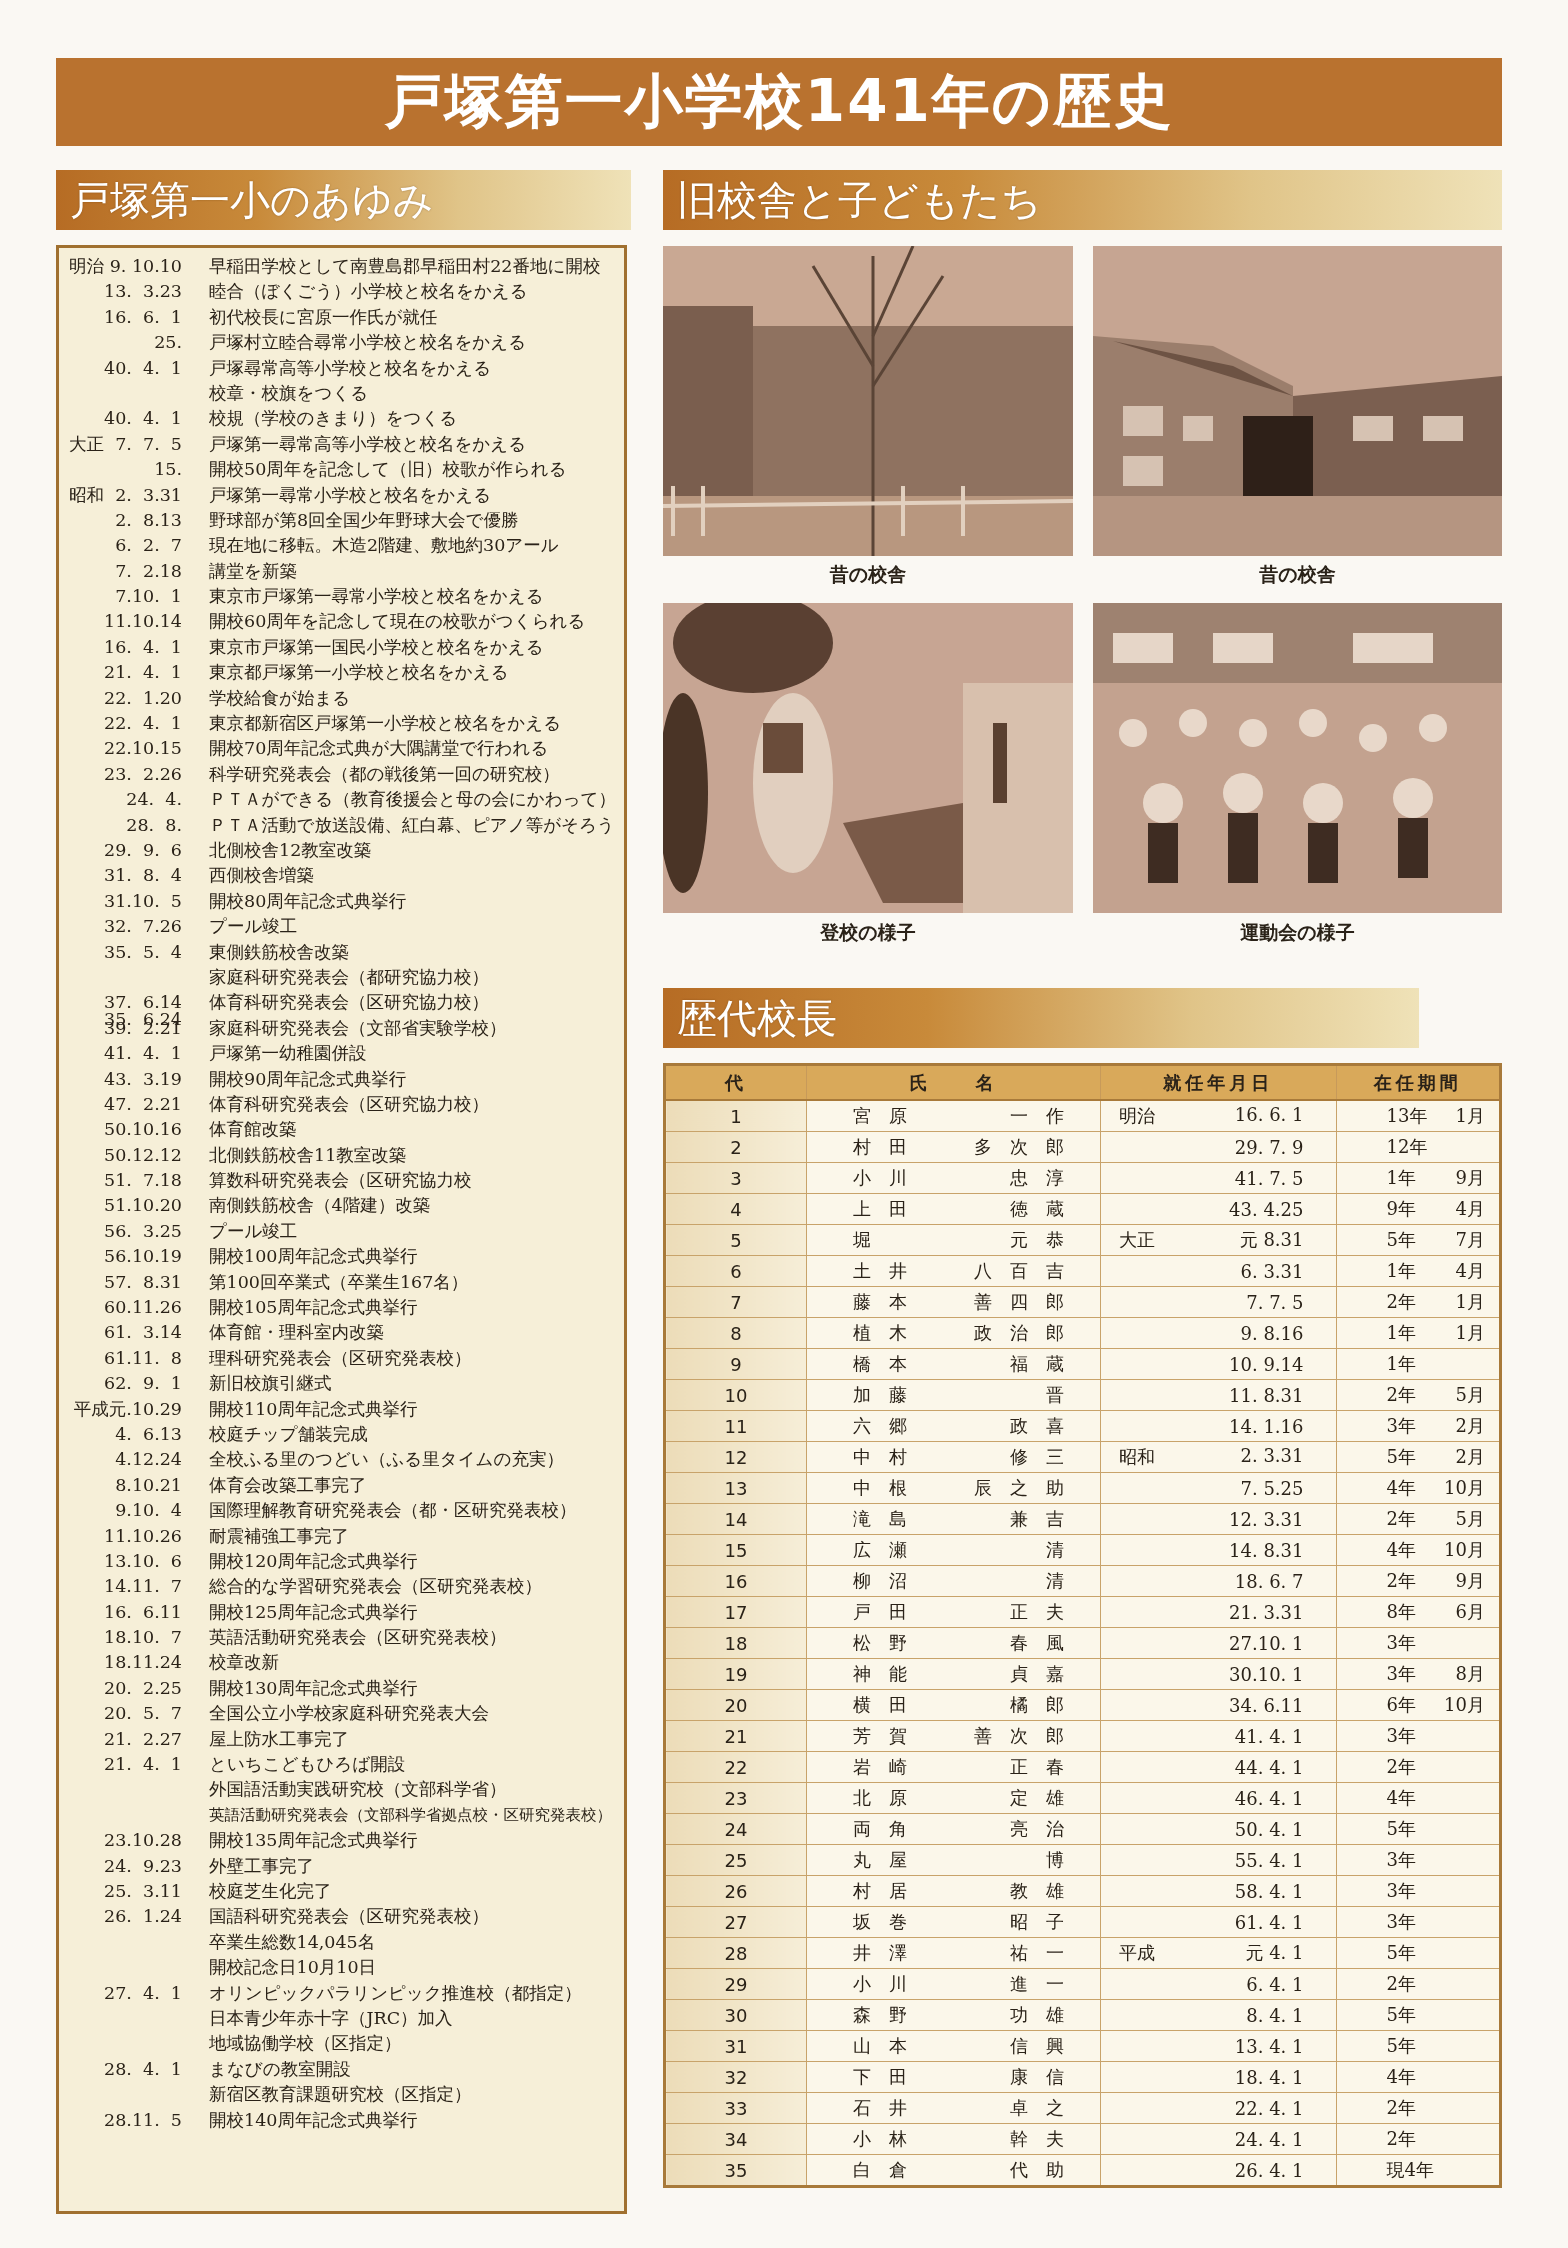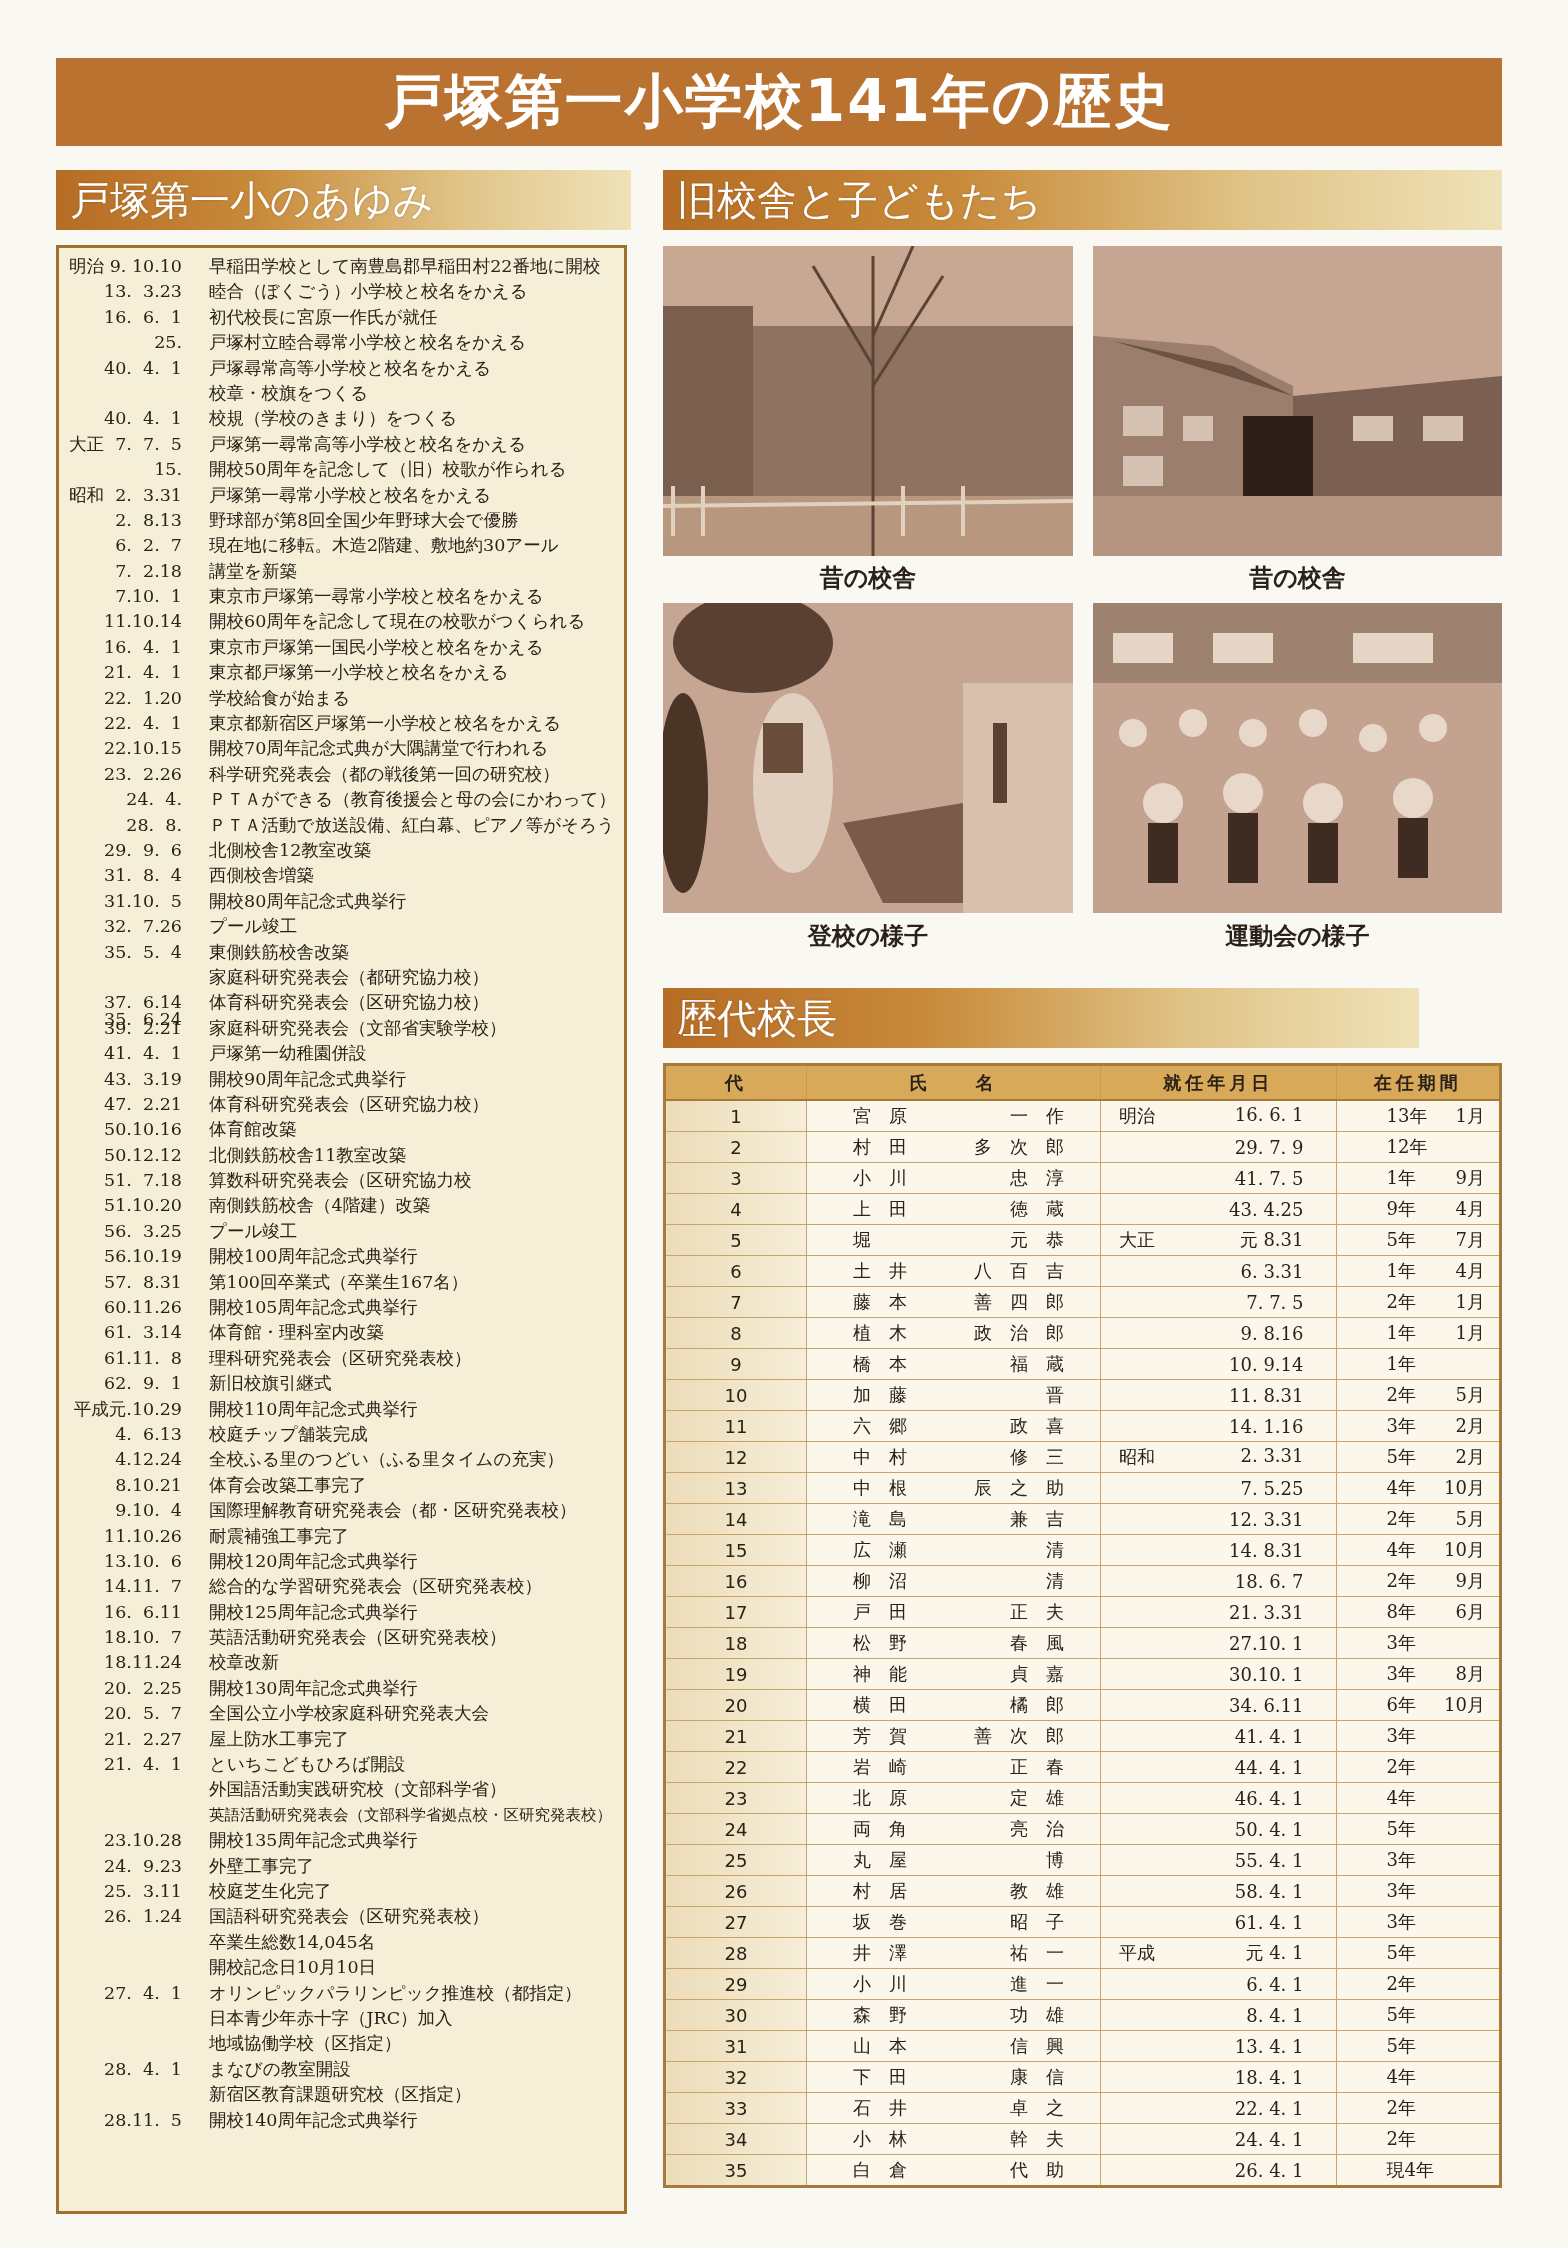--- a/index.html
+++ b/index.html
@@ -15,21 +15,21 @@
   .sec-head span{color:#fff;font-size:40px;padding-left:14px;font-family:"DejaVu Serif","Liberation Serif",serif;
       text-shadow:0 0 2px rgba(80,40,0,.4);}
   .timeline{left:56px;top:245px;width:571px;height:1969px;background:#f6efd8;
       border:3px solid #a0702f;box-sizing:border-box;padding:6px 0 0 0;}
   .tl-row{display:flex;height:25.4px;line-height:25.4px;font-size:17.5px;white-space:nowrap;}
   .tl-date{width:150px;text-align:right;padding-right:27px;box-sizing:border-box;flex:none;}
   .tl-text{flex:1;}
   .tl-row.small .tl-text{font-size:15.5px;}
   .photo{background:#8a6a55;}
   .photo svg{display:block;width:100%;height:100%;}
-  .caption{font-family:"DejaVu Sans","Liberation Sans",sans-serif;font-weight:bold;font-size:24px;text-align:center;}
+  .caption{font-family:"DejaVu Sans","Liberation Sans",sans-serif;font-weight:bold;font-size:19px;text-align:center;}
   table.principals{position:absolute;left:663px;top:1063px;width:839px;border-collapse:collapse;
       border:3px solid #a87a3a;}
   table.principals th{background:#d9a95a;height:31px;font-family:"DejaVu Sans","Liberation Sans",sans-serif;
       font-size:18px;font-weight:bold;letter-spacing:4px;border-right:1px solid #c79a5a;border-bottom:2px solid #a87a3a;}
   table.principals td{height:30px;border-top:1px solid #c8a36a;border-right:1px solid #c8a36a;font-size:18px;
       background:#fbf7ea;padding:0;}
   table.principals td.num{width:143px;text-align:center;font-family:"DejaVu Sans","Liberation Sans",sans-serif;
       background:linear-gradient(90deg,#ecdcb8,#f6eed8);}
   table.principals td.name{width:295px;margin-left:15px;}
   .name-wrap{display:flex;justify-content:space-between;padding:0 36px 0 46px;letter-spacing:0;}

